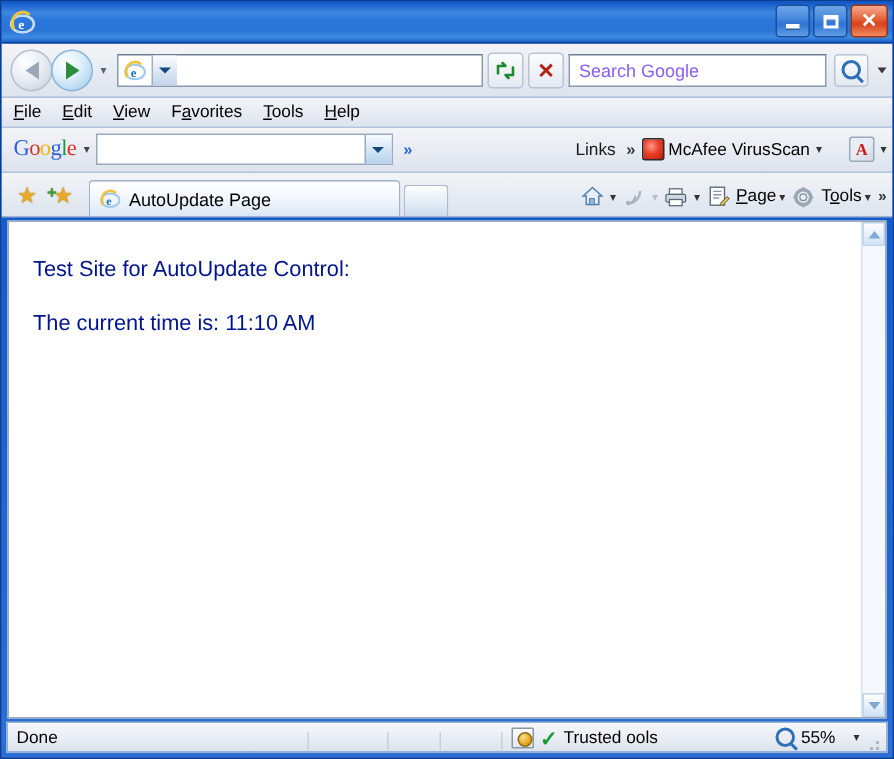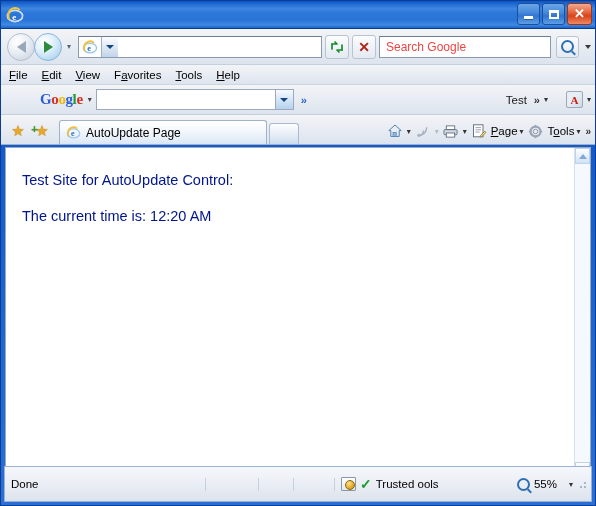--- a/index.html
+++ b/index.html
@@ -112,21 +112,21 @@
     border: 1px solid transparent; border-radius: 3px;
   }
   .tbtn.framed { border-color: #b9c4d2; background: linear-gradient(to bottom,#fbfcfd,#e4eaf2); }
   .stopx { color: #b02418; font-size: 14px; font-weight: bold; line-height: 1; }
 
   .searchbox {
     width: 172px; height: 22px; background: #fff; flex: 0 0 auto;
     border: 1px solid #8a9bb0; border-top-color: #6d7f96;
     display: flex; align-items: center; padding-left: 6px;
   }
-  .searchbox .ph { font-size: 12px; color: #ef4444; }
+  .searchbox .ph { font-size: 12px; color: #8b5cf6; }
   .searchgo {
     width: 23px; height: 22px; flex: 0 0 auto; margin-left: 2px;
     border: 1px solid #b9c4d2; border-radius: 3px;
     background: linear-gradient(to bottom,#fbfcfd,#e4eaf2);
     display: flex; align-items: center; justify-content: center;
   }
   .sgcaret { width: 0;height: 0;border-left: 3px solid transparent;border-right: 3px solid transparent;border-top: 4px solid #3a3a3a; margin-left: 3px;}
 
   
   #menubar {
@@ -136,22 +136,22 @@
   }
   #menubar .mi { font-size: 11.5px; color: #000; }
   #menubar .mi u { text-decoration: underline; }
 
   
   #gtoolbar {
     height: 30px; display: flex; align-items: center;
     padding: 0 4px 0 8px; gap: 4px;
     border-bottom: 1px solid #c5cfdd;
   }
-  .glogo { font-size: 15px; font-weight: bold; letter-spacing: -0.4px;
-           font-family: "Liberation Serif", serif; margin-left: 31px; }
+  .glogo { font-size: 15px; font-weight: normal; letter-spacing: -0.4px;
+           font-family: "Liberation Serif", serif; }
   .glogo .b1 { color: #2b5fd9; } .glogo .r1 { color: #d93025; }
   .glogo .y1 { color: #f2b705; } .glogo .b2 { color: #2b5fd9; }
   .glogo .g1 { color: #1a9c3c; } .glogo .r2 { color: #d93025; }
   .gcaret { font-size: 8px; color: #444; margin-left: 1px; }
   .gsearch {
     width: 198px; height: 21px; background: #fff;
     border: 1px solid #9aa9bb; display: flex; align-items: center;
     justify-content: flex-end; flex: 0 0 auto;
   }
   .gsearch .gdd {
@@ -240,24 +240,24 @@
     background: linear-gradient(to bottom,#fdfeff,#e3eefa 60%,#cfe2f4);
     border: 1px solid #bed3e9;
     display: flex; align-items: center; justify-content: center;
   }
   .sbtri-up { width: 0;height: 0;border-left: 4px solid transparent;border-right: 4px solid transparent;border-bottom: 5px solid #7fa8d4; }
   .sbtri-dn { width: 0;height: 0;border-left: 4px solid transparent;border-right: 4px solid transparent;border-top: 5px solid #7fa8d4; }
 
   
   #statusbar {
     position: absolute; left: 3px; right: 3px; bottom: 3px;
-    height: 36px;
+    height: 21px;
     background: linear-gradient(to bottom,#f5f7fa 0%,#e9edf4 55%,#dde3ec 100%);
     border: 1px solid #9ab2d4;
-    display: flex; align-items: center;
+    display: flex; align-items: flex-end;
     font-size: 11.5px; color: #000;
   }
   #statusbar .sbcell { padding: 0 6px; height: 100%; display: flex; align-items: center; gap: 4px; }
   .sbsep { width: 1px; height: 13px; background: #c6cfdc; }
   .zoneicon {
     width: 15px; height: 14px;
     background: linear-gradient(to bottom,#fefefe,#e2e8f0);
     border: 1px solid #8a97a8; border-radius: 1px;
     position: relative;
   }
@@ -364,23 +364,27 @@
     <span class="gcaret">▾</span>
     <div class="gsearch">
       <div class="gdd">
         <span class="caret-dn"></span>
       </div>
     </div>
     <span class="chev">»</span>
 
     <span class="spacer"></span>
 
-    <span class="linkslabel">Test</span>
+    <span class="linkslabel">Links</span>
     <span class="chev" style="color:#333">»</span>
 
+    <div class="mcafee">
+      <span class="mcicon"></span>
+      <span class="mclabel">McAfee VirusScan</span>
+    </div>
     <span class="dkcaret">▾</span>
 
     <span style="width:10px"></span>
     <span class="pdficon">A</span>
     <span class="dkcaret">▾</span>
   </div>
 
   <div id="tabbar" class="chrome">
     <div class="starbtn">
       <span class="star">★</span>
@@ -458,21 +462,21 @@
       <span class="tlabel">T<u>o</u>ols</span>
       <span class="dkcaret">▾</span>
 
       <span class="chev" style="color:#333;font-size:10px">»</span>
     </div>
   </div>
 
   <div id="contentwrap">
     <div id="page">
       <div class="line">Test Site for AutoUpdate Control:</div>
-      <div class="line">The current time is:  12:20 AM</div>
+      <div class="line">The current time is:  11:10 AM</div>
     </div>
     <div id="scrollbar">
       <div class="sbarrow">
         <span class="sbtri-up"></span>
       </div>
       <div class="sbarrow">
         <span class="sbtri-dn"></span>
       </div>
     </div>
   </div>

